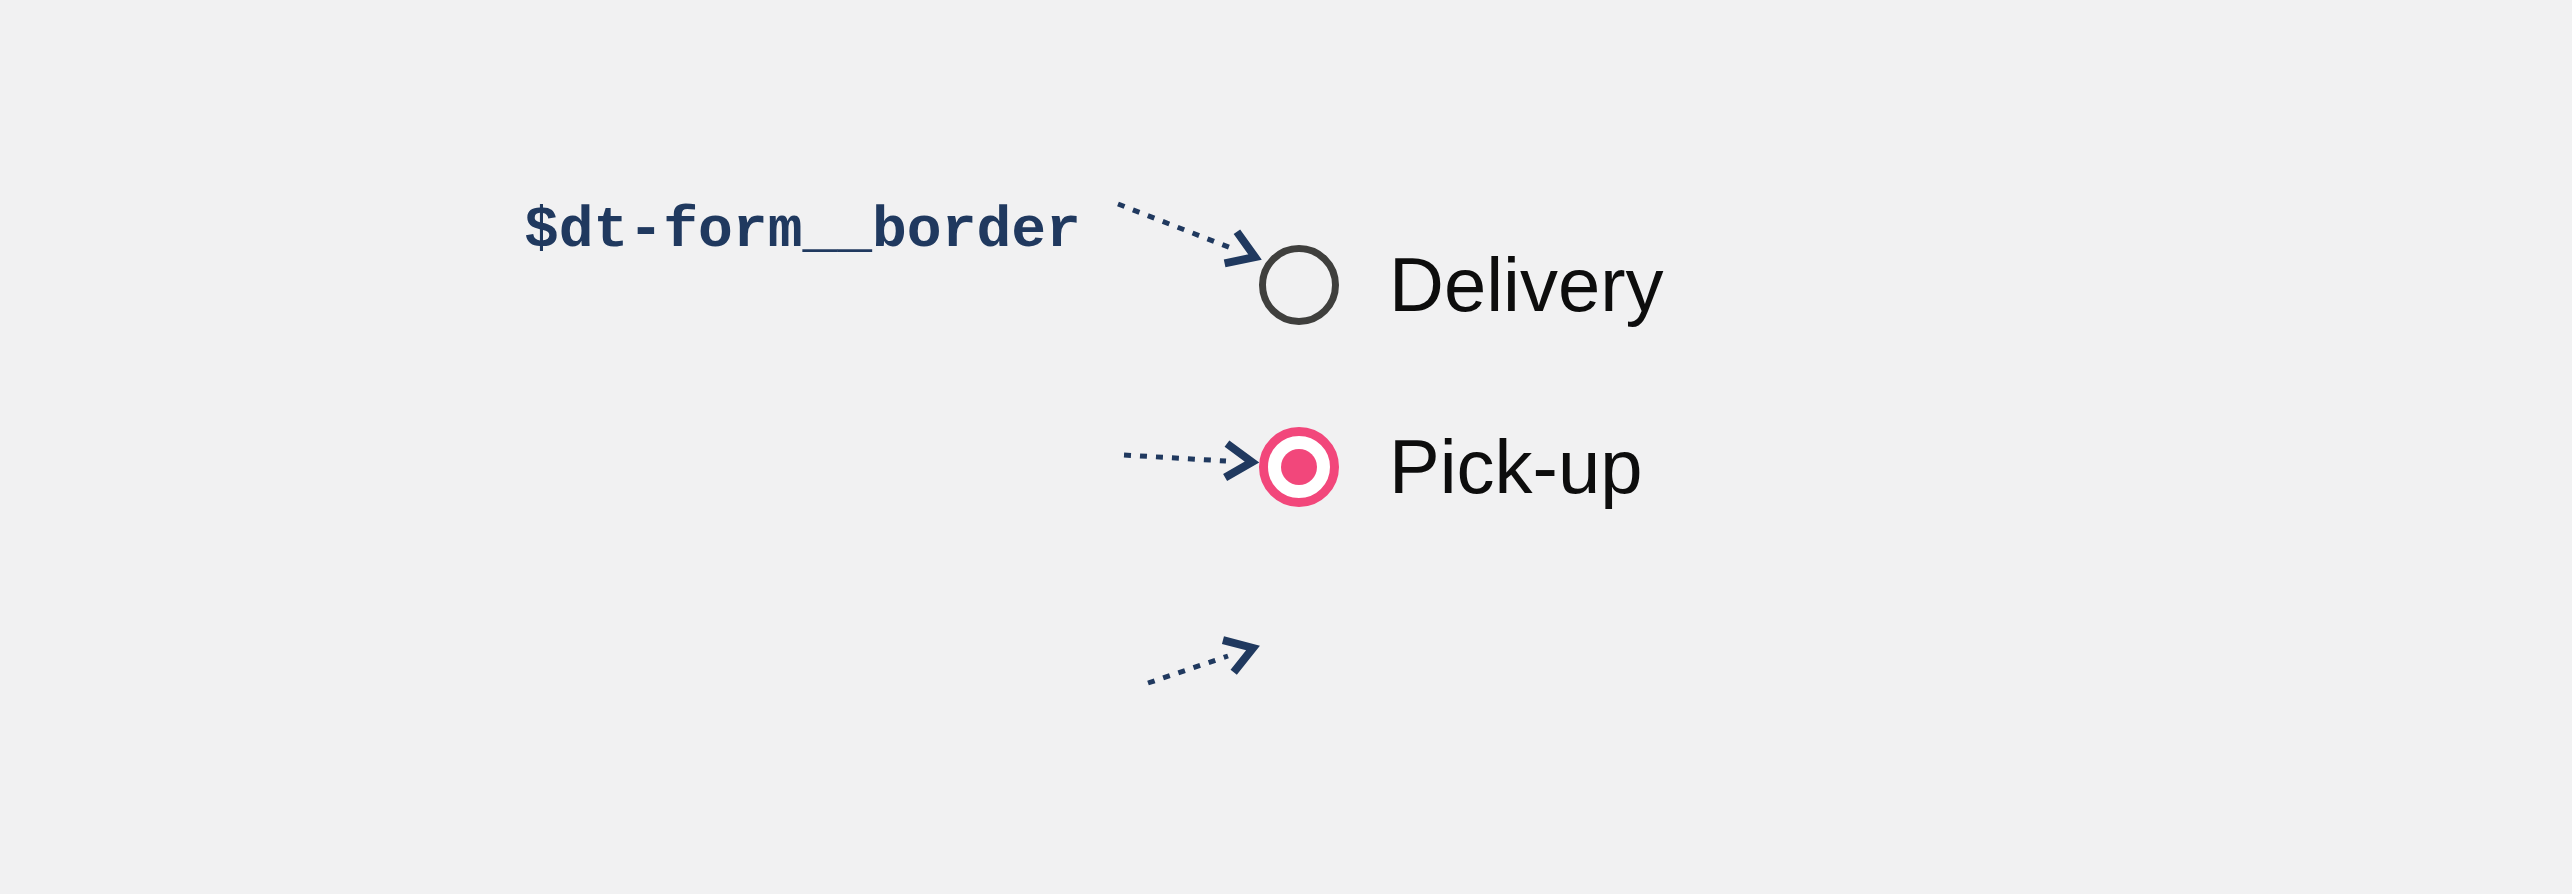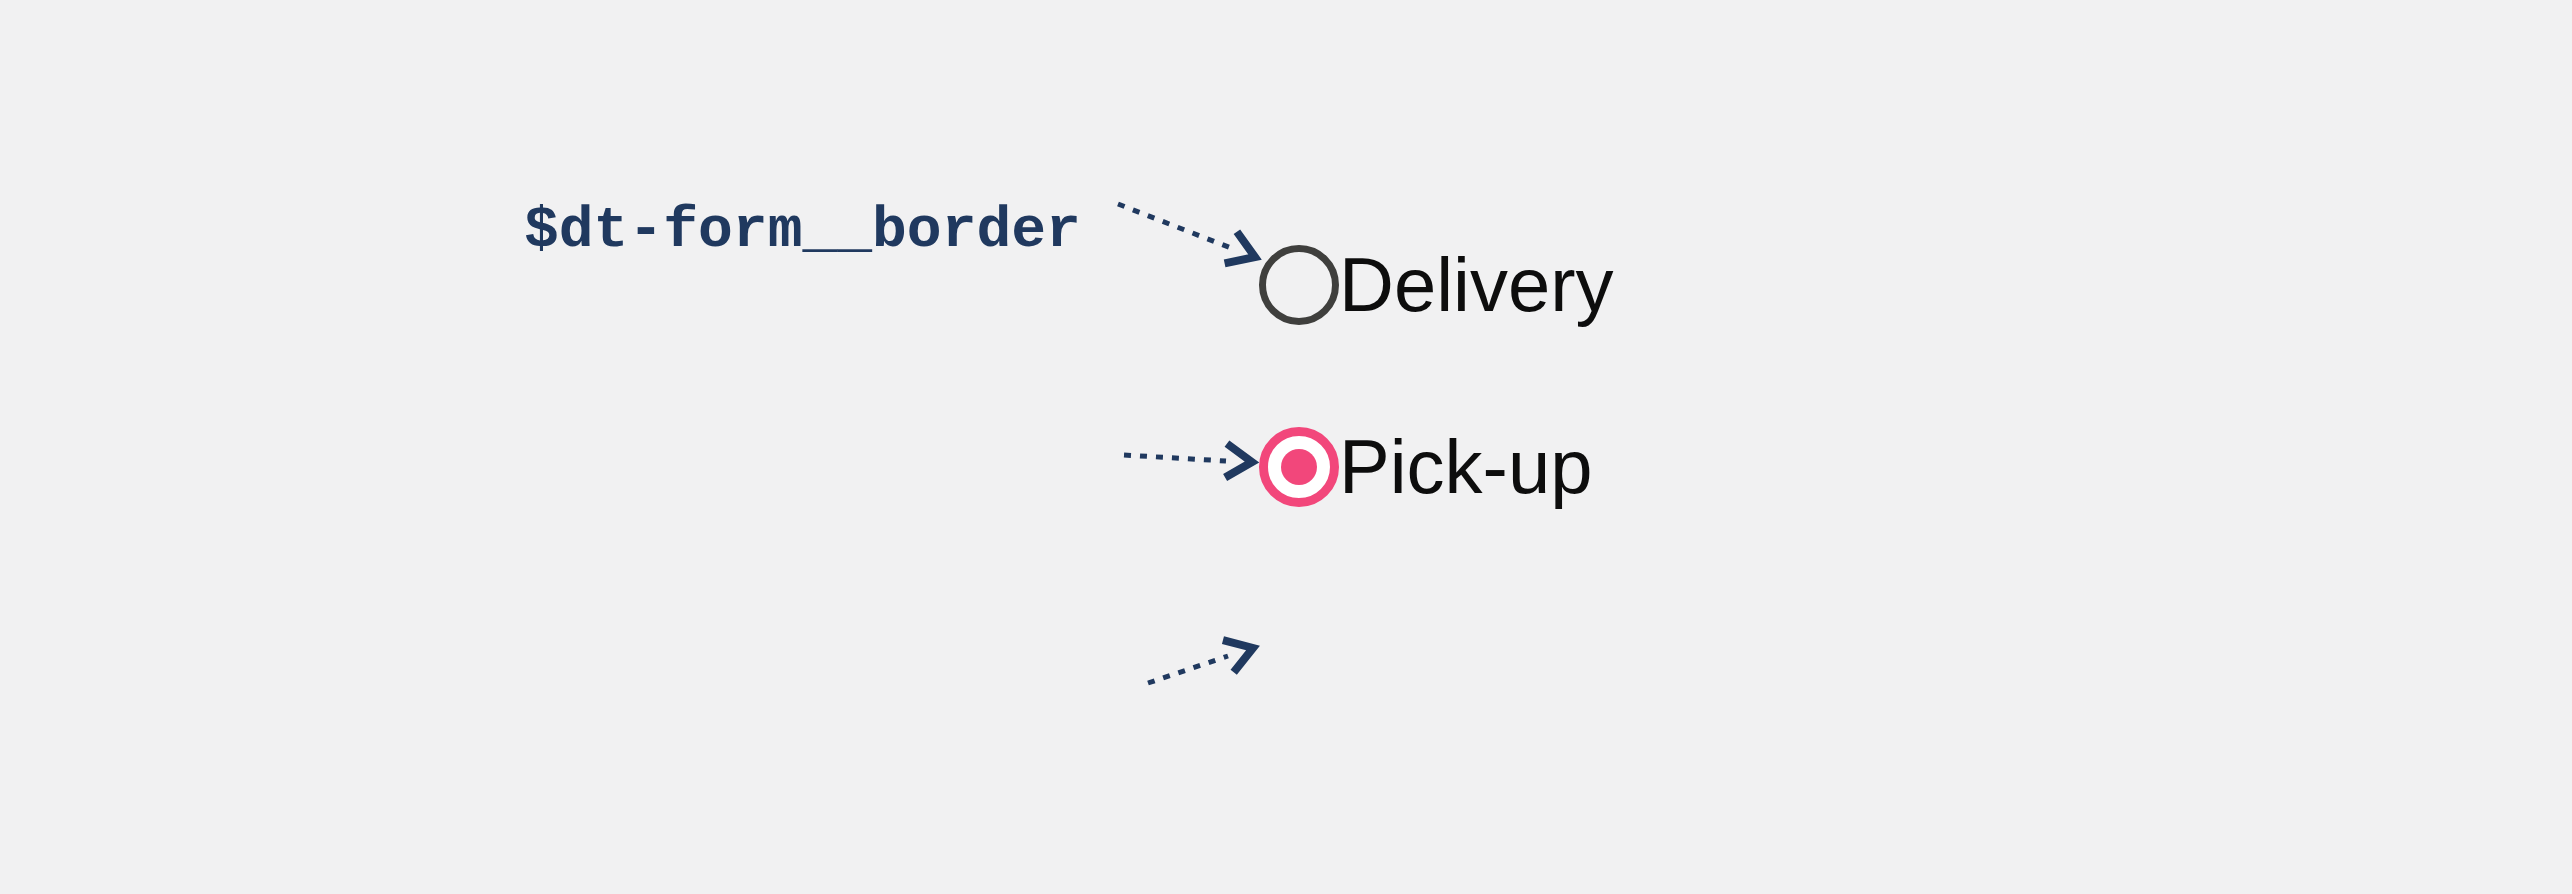--- a/index.html
+++ b/index.html
@@ -50,20 +50,21 @@
     stroke-linejoin:miter;
   }
   .arrow1{left:1100px;top:190px}
   .arrow2{left:1118px;top:440px}
   .arrow3{left:1140px;top:620px}
   
   .option{
     position:absolute;
     display:flex;
     align-items:center;
+    gap:50px;
   }
   .opt1{left:1259px;top:245px}
   .opt2{left:1259px;top:427px}
   .opt3{left:1259px;top:594px}
   .radio{
     width:80px;height:80px;
     border-radius:50%;
     flex:none;
     display:flex;
     align-items:center;

